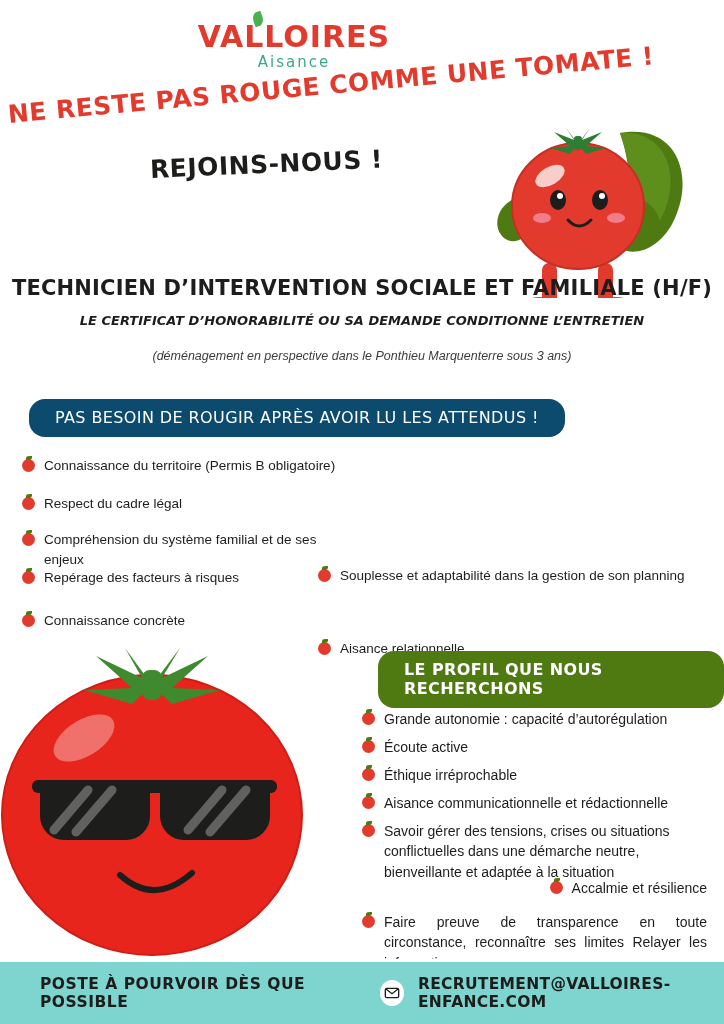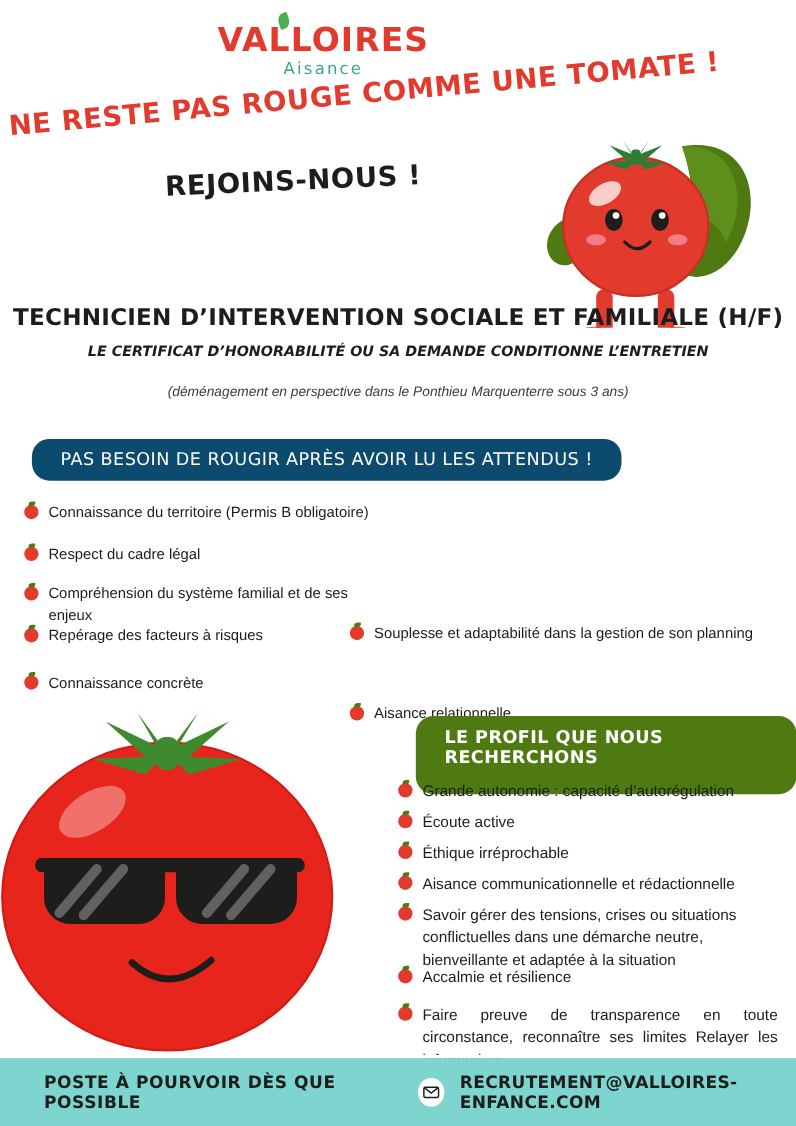--- a/index.html
+++ b/index.html
@@ -148,21 +148,21 @@
   }
 
   
   .banner-green {
     position: absolute;
     left: 378px;
     top: 651px;
     background: #4f7a12;
     color: #ffffff;
     border-radius: 16px;
-    padding: 9px 26px 24px 26px;
+    padding: 9px 26px 10px 26px;
     font-family: "DejaVu Sans", sans-serif;
     font-weight: bold;
     font-size: 16px;
     letter-spacing: 0.4px;
   }
 
   
   .bullet {
     position: absolute;
     display: flex;
@@ -386,21 +386,21 @@
       <span class="txt">Éthique irréprochable</span>
     </div>
     <div class="bullet" style="top:793px;">
       <span class="dot"></span>
       <span class="txt">Aisance communicationnelle et rédactionnelle</span>
     </div>
     <div class="bullet" style="top:821px;">
       <span class="dot"></span>
       <span class="txt">Savoir gérer des tensions, crises ou situations conflictuelles dans une démarche neutre, bienveillante et adaptée à la situation</span>
     </div>
-    <div class="bullet" style="top:878px;">
+    <div class="bullet" style="top:878px;justify-content:flex-end;">
       <span class="dot"></span>
       <span class="txt">Accalmie et résilience</span>
     </div>
     <div class="bullet justify" style="top:912px;">
       <span class="dot"></span>
       <span class="txt">Faire preuve de transparence en toute circonstance, reconnaître ses limites Relayer les informations</span>
     </div>
   </div>
 
   <div class="footer-accent"></div>

